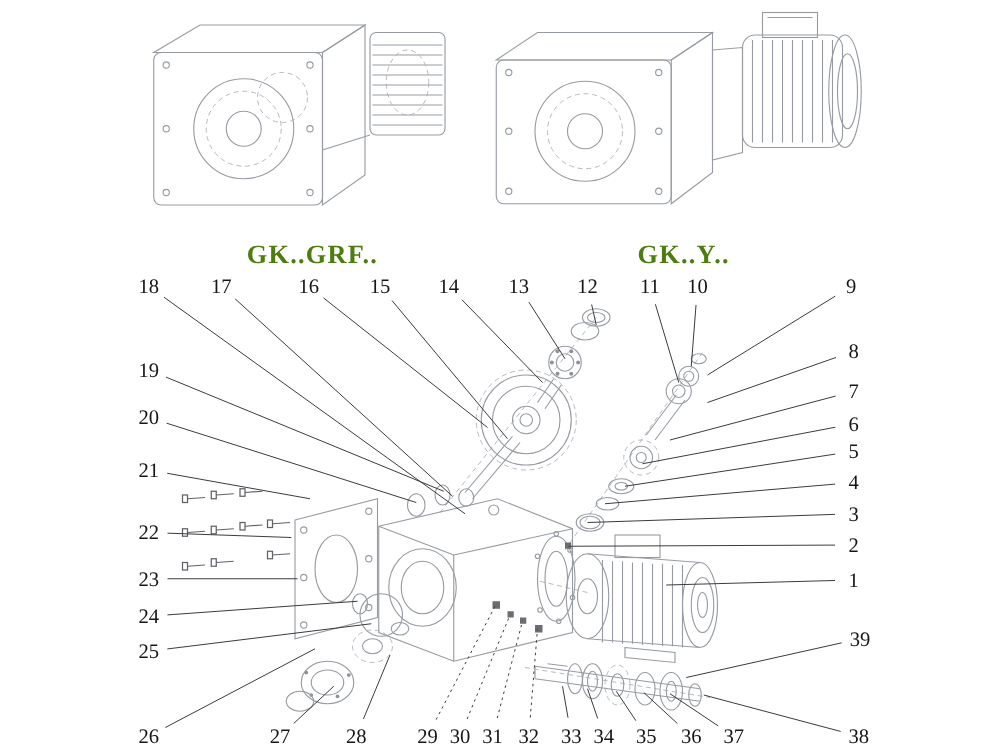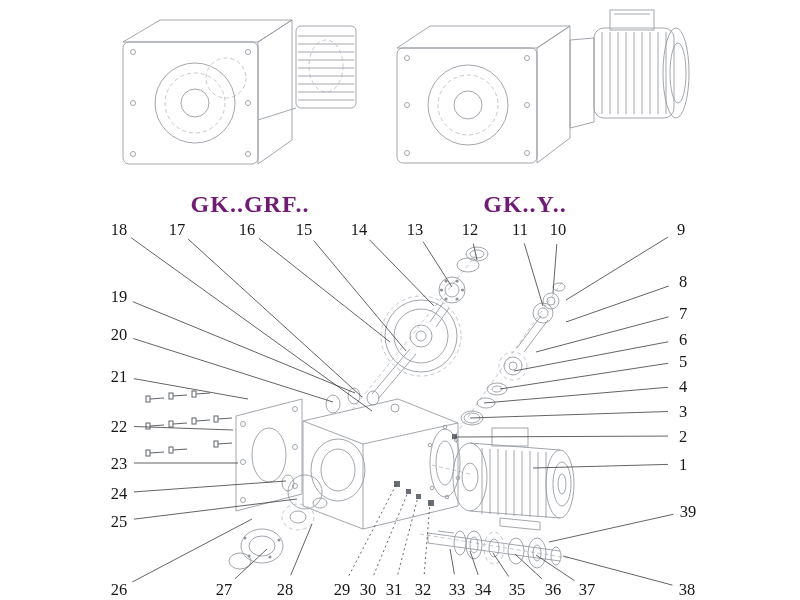--- a/index.html
+++ b/index.html
@@ -1,24 +1,24 @@
 <!DOCTYPE html>
 <html><head>
 <meta charset="utf-8">
 <style>
   * { margin:0; padding:0; box-sizing:border-box; }
   html,body { width:800px; height:600px; background:#ffffff; overflow:hidden; }
   body { font-family:"Liberation Serif", serif; position:relative; }
   .stage { position:absolute; inset:0; width:800px; height:600px; }
   svg.scene { position:absolute; left:0; top:0; }
-  .title { position:absolute; font-weight:bold; font-size:24px; letter-spacing:1px;
-           color:#701a75; transform:translateX(-50%); white-space:nowrap;
+  .title { position:absolute; font-weight:bold; font-size:21px; letter-spacing:1px;
+           color:#4d7c0f; transform:translateX(-50%); white-space:nowrap;
            font-family:"Liberation Serif", serif; }
   #title-left  { left:250px; top:191px; }
-  #title-right { left:525px; top:191px; }
+  #title-right { left:547px; top:191px; }
   .cad      { stroke:#979ca3; fill:none; stroke-width:0.9; }
   .cad-dash { stroke:#aab0b6; fill:none; stroke-width:0.7; stroke-dasharray:4,3; }
   .darkline { stroke:#5f6368; fill:none; stroke-width:1; }
   .fill-gray{ fill:#8e9298; stroke:none; }
   .fill-dark{ fill:#6a6e73; stroke:none; }
   .leader-line { stroke:#3c3c3c; stroke-width:0.8; fill:none; }
   .leader-line.dashed { stroke-dasharray:2,3; }
   .callout-num { font-family:"Liberation Serif", serif; font-size:16.5px;
                  fill:#161616; text-anchor:middle; }
 </style>

